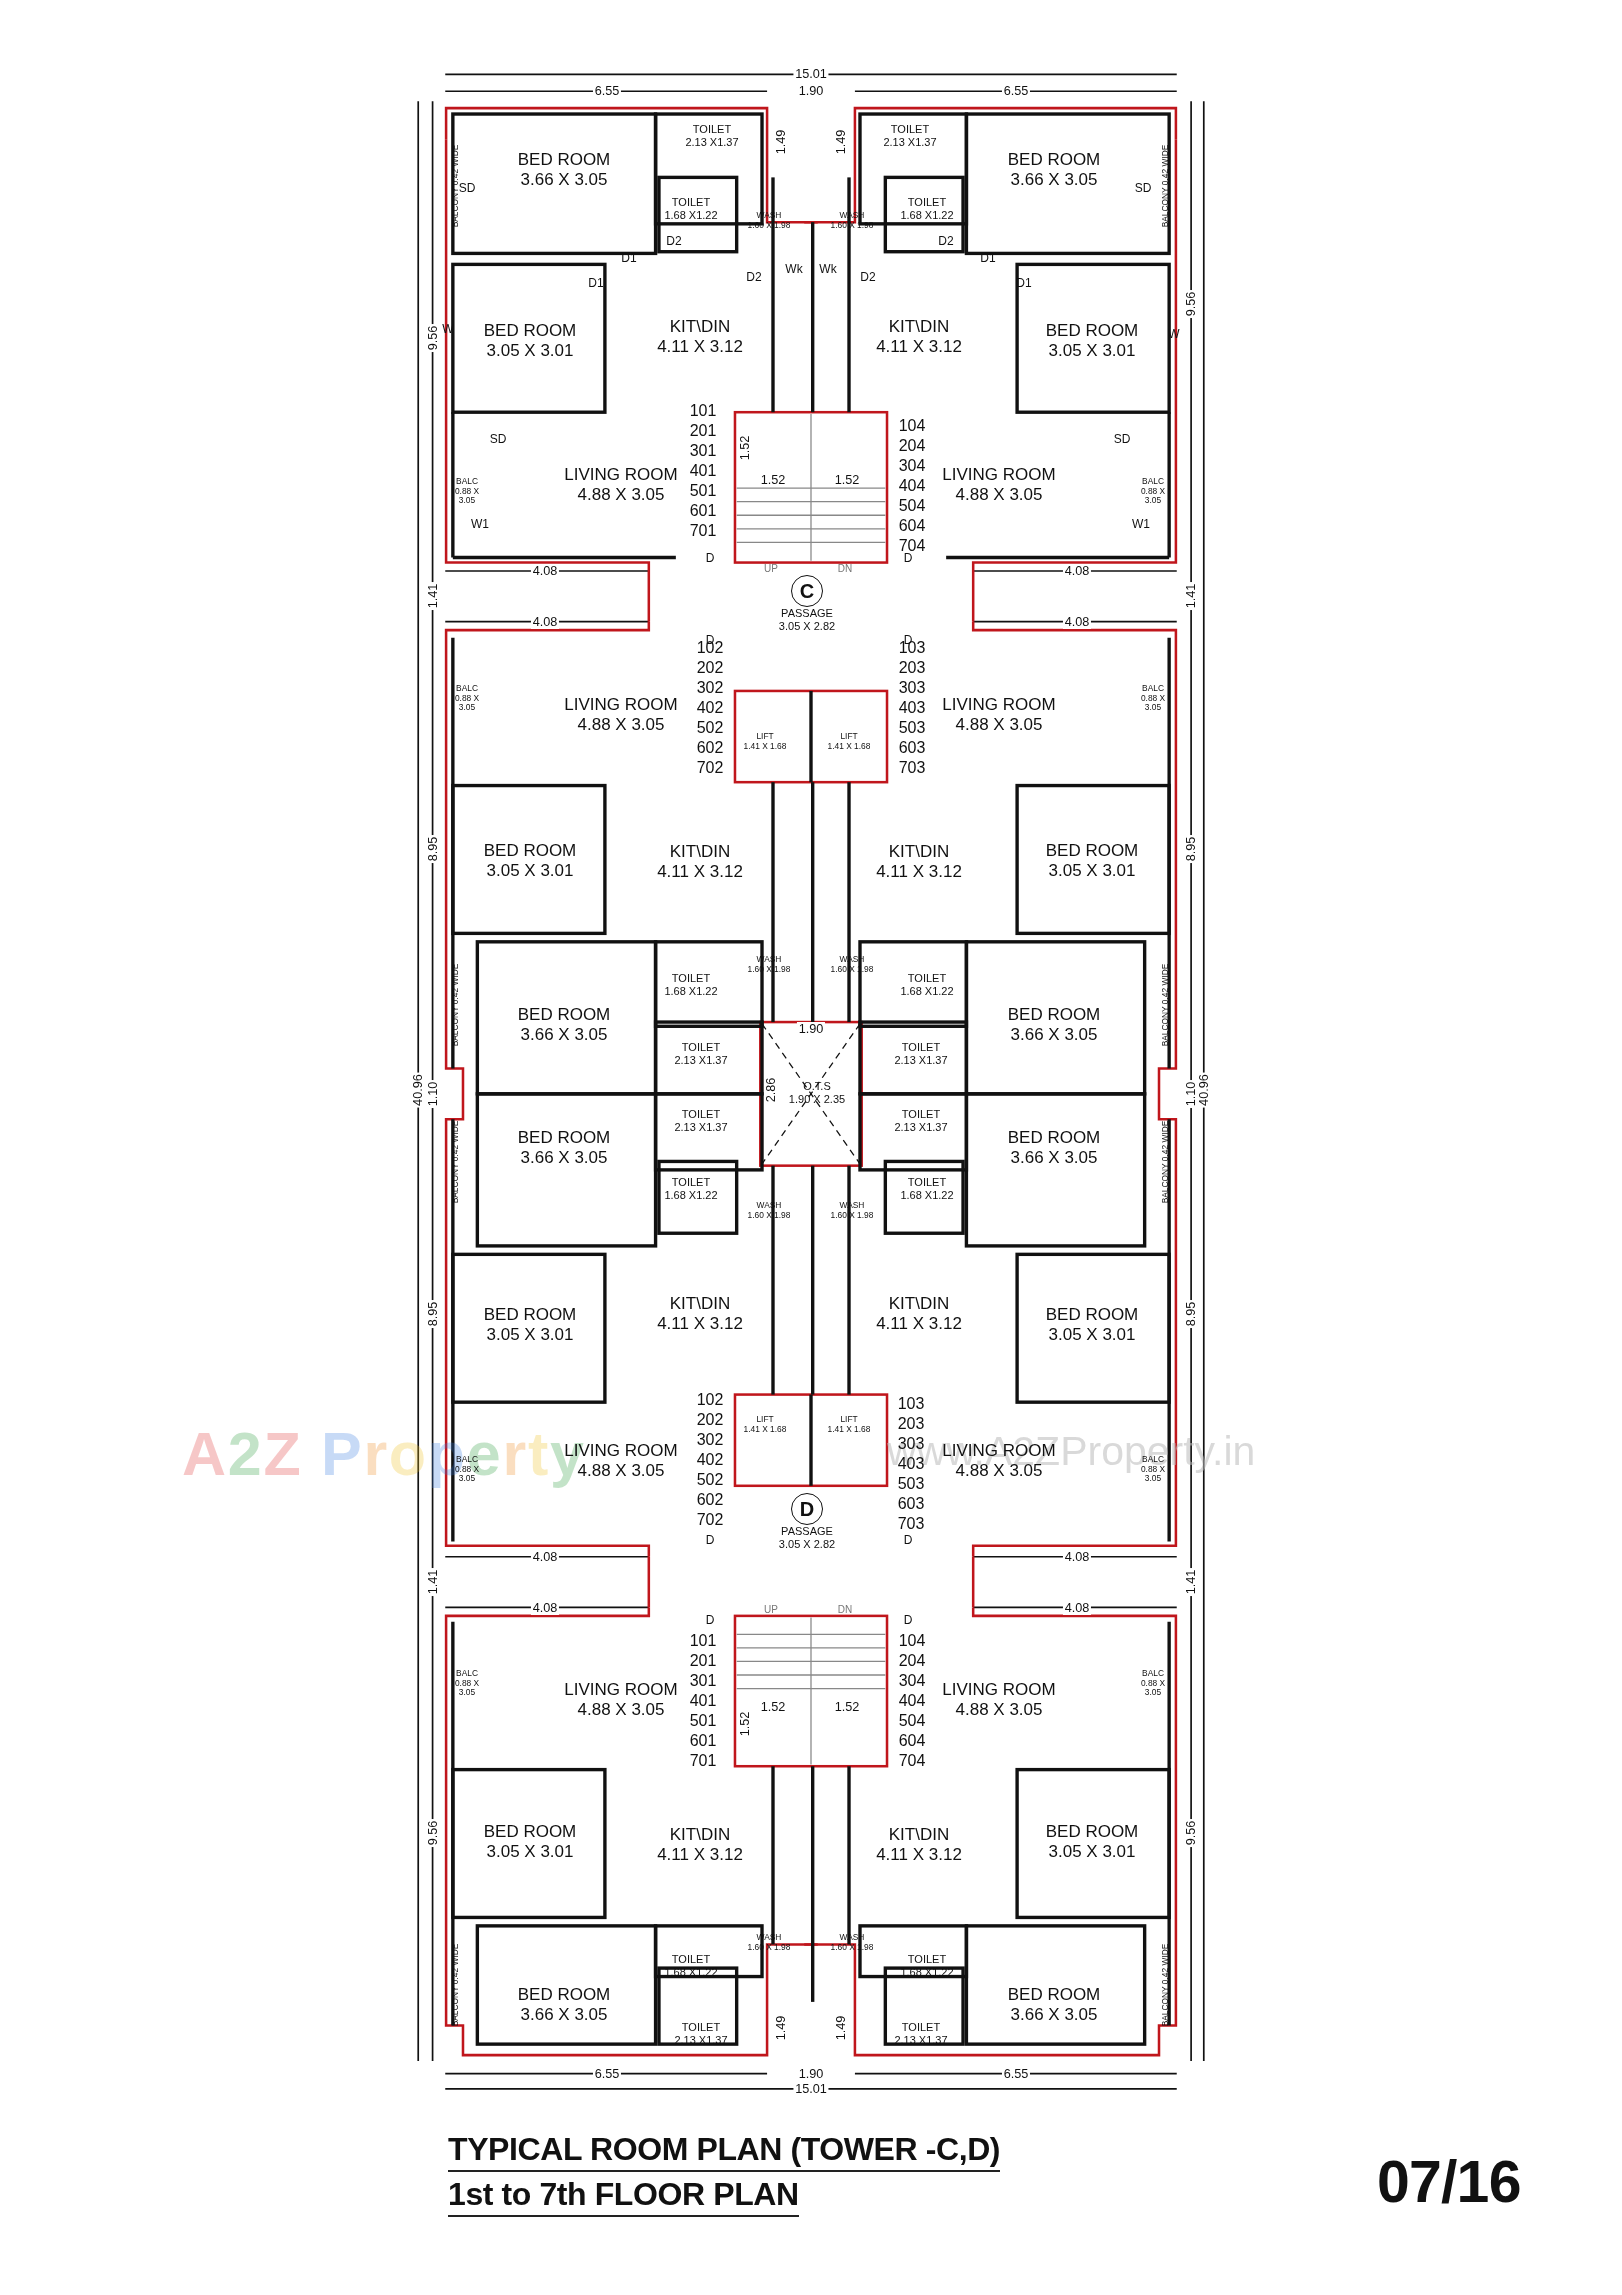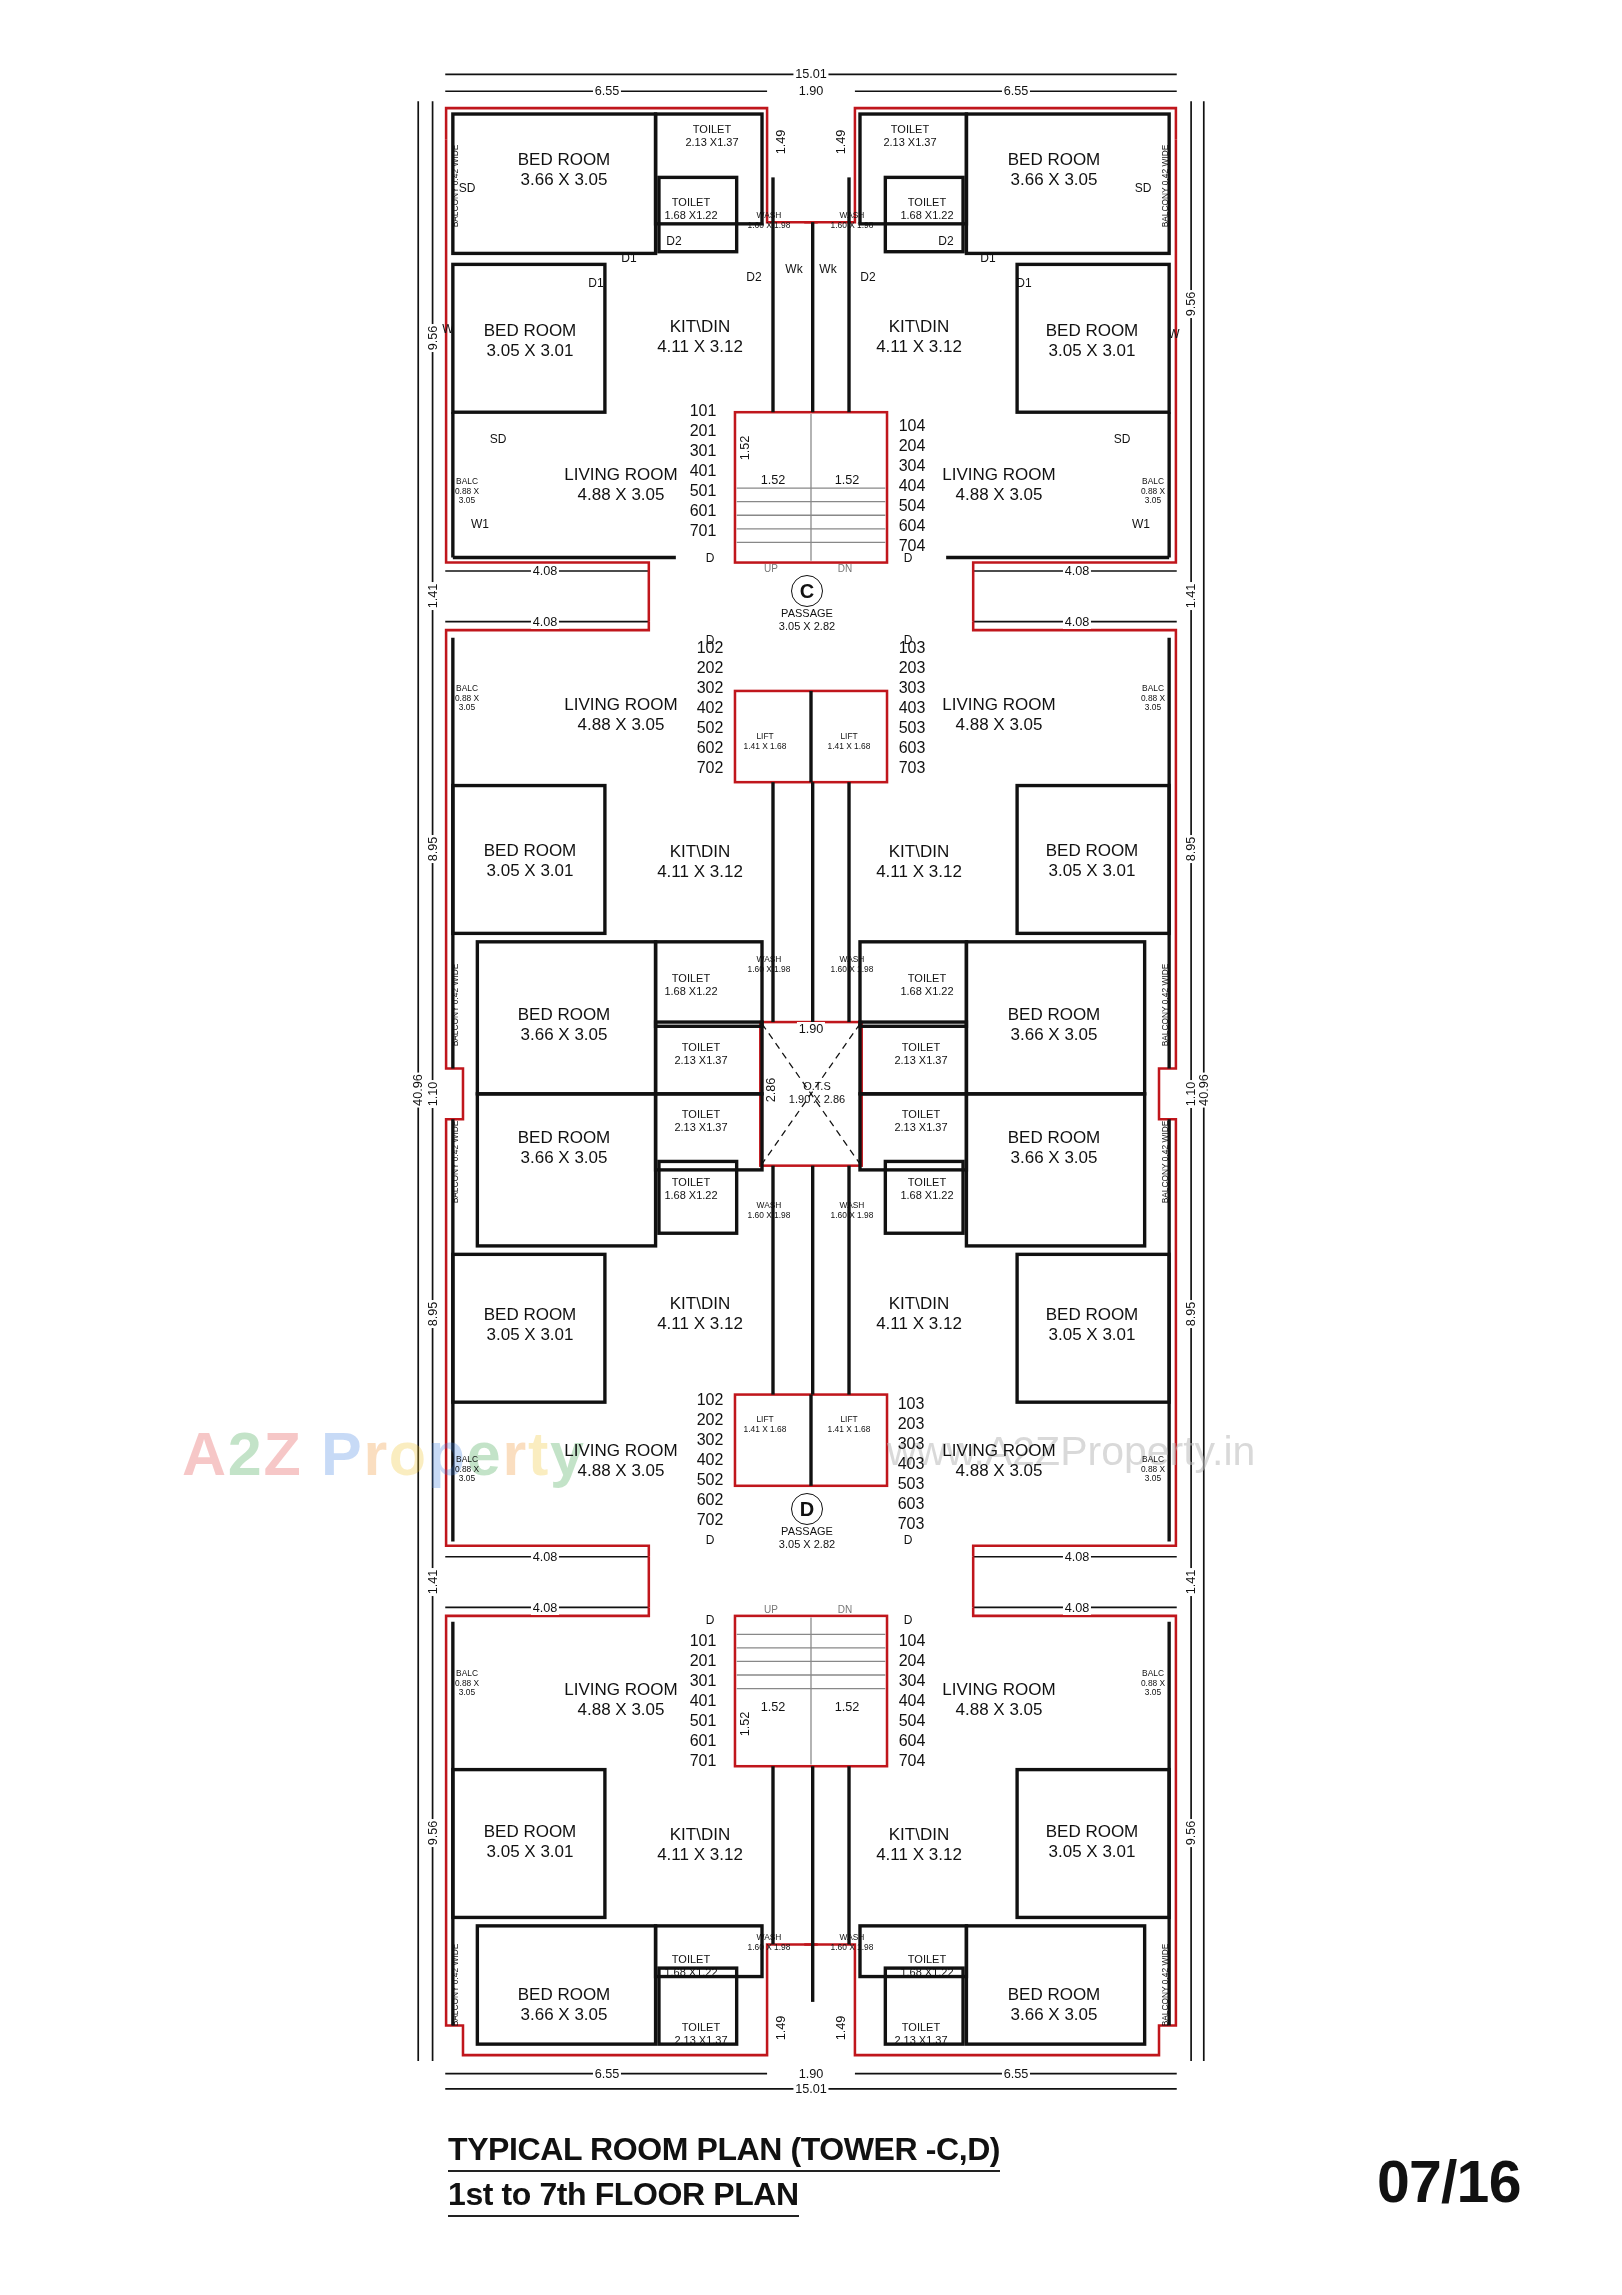--- a/index.html
+++ b/index.html
@@ -397,21 +397,21 @@
     <span class="n">3.66 X 3.05</span>
   </div>
 <div class="lbl small" style="left:921px;top:1041px;">
     <span style="display:block">TOILET</span>
     <span style="display:block">2.13 X1.37</span>
   </div>
 <div class="vtxt" style="left:1166px;top:1005px;"><span>BALCONY</span> <span>0.42 WIDE</span></div>
 
 <div class="lbl small" style="left:817px;top:1080px;">
     <span style="display:block">O.T.S</span>
-    <span style="display:block">1.90 X 2.86</span>
+    <span style="display:block">1.90 X 2.35</span>
   </div>
 
 <div class="lbl small" style="left:701px;top:1108px;">
     <span style="display:block">TOILET</span>
     <span style="display:block">2.13 X1.37</span>
   </div>
 <div class="lbl room" style="left:564px;top:1128px;">
     <span class="n">BED ROOM</span>
     <span class="n">3.66 X 3.05</span>
   </div>

